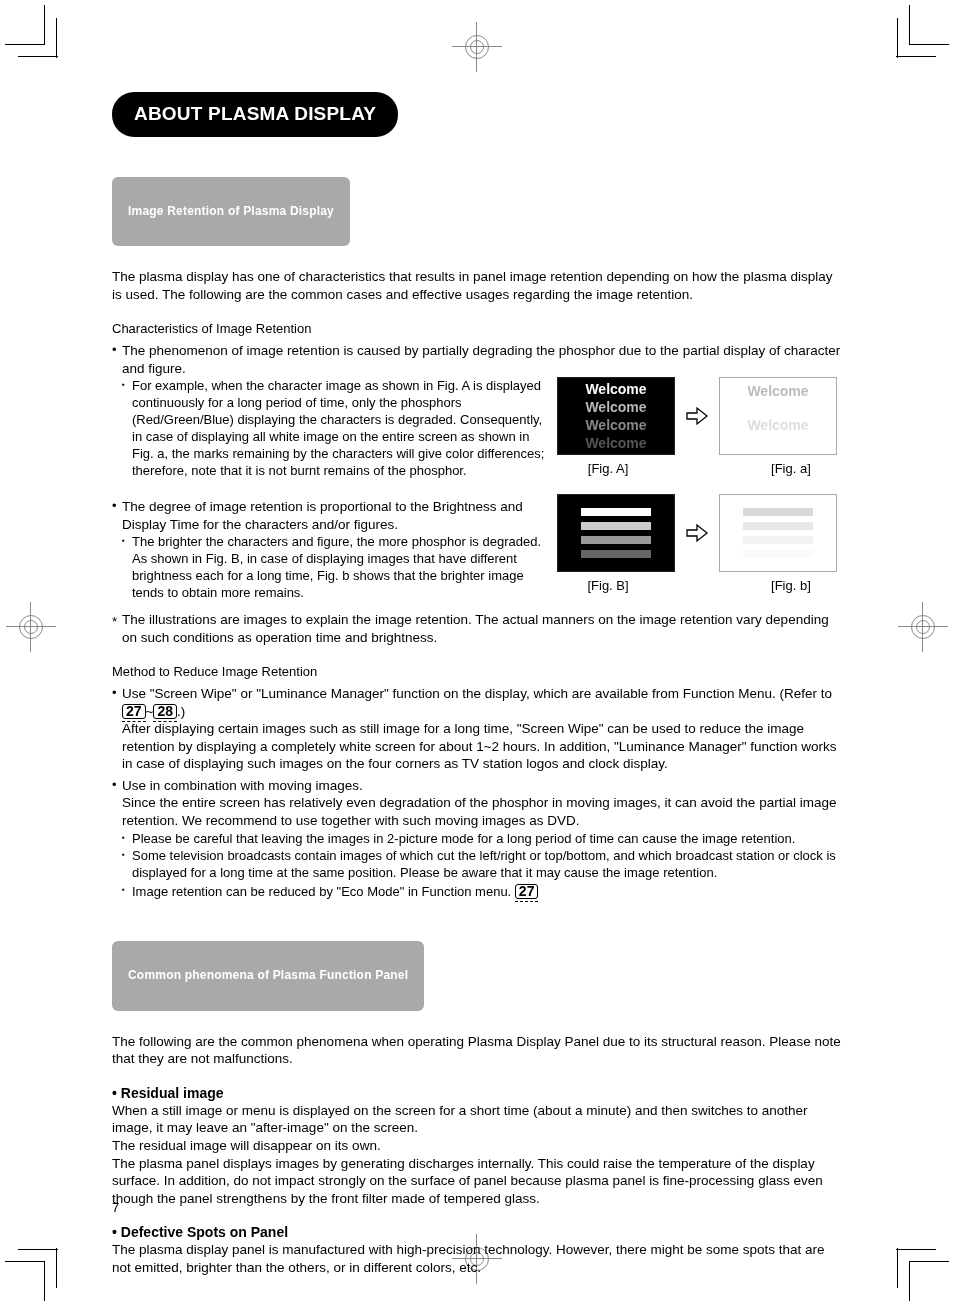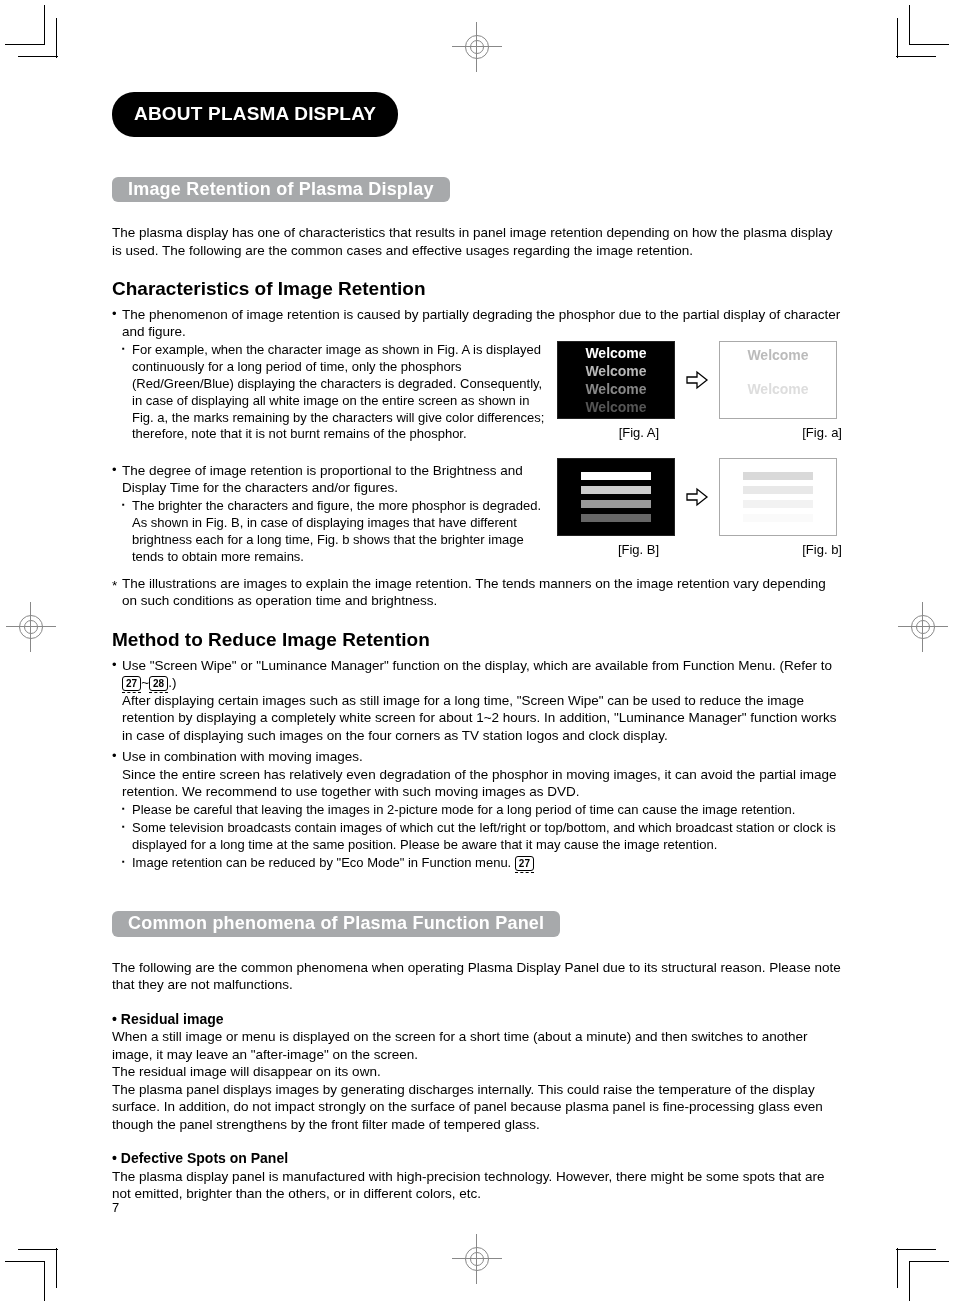--- a/index.html
+++ b/index.html
@@ -36,30 +36,30 @@
     padding: 10px 22px;
     display: inline-block;
     font-size: 19px;
     letter-spacing: 0.2px;
   }
   .pill-gray {
     background: #a7a9ab;
     color: #fff;
     font-weight: 900;
     border-radius: 6px;
-    padding: 1px 16px;
+    padding: 27px 16px;
     display: inline-block;
-    font-size: 18px;
+    font-size: 12px;
     letter-spacing: 0.2px;
   }
   .section-gap { margin-top: 40px; }
   .intro { margin-top: 22px; }
   .h-bold {
-    font-weight: 700;
-    font-size: 19px;
+    font-weight: 400;
+    font-size: 13px;
     margin-top: 18px;
     margin-bottom: 4px;
   }
   .bullet1 { position: relative; padding-left: 10px; margin-top: 4px; }
   .bullet1::before { content: "•"; position: absolute; left: 0; top: 0; font-size: 13px; }
   .bullet2 { position: relative; padding-left: 10px; margin-left: 10px; margin-top: 1px; font-size: 13px; }
   .bullet2::before { content: "▪"; position: absolute; left: 0; top: 2px; font-size: 8px; }
   .sub-ind { margin-left: 10px; }
   .asterisk { position: relative; padding-left: 10px; margin-top: 4px; }
   .asterisk::before { content: "*"; position: absolute; left: 0; top: 2px; }
@@ -79,38 +79,38 @@
     display: flex; flex-direction: column; justify-content: center; align-items: center;
     padding: 4px 0;
   }
   .welcome-w { color: #fff; font-weight: 900; font-size: 14px; line-height: 18px; }
   .welcome-g6 { color: #b8b8b8; font-weight: 900; font-size: 14px; line-height: 18px; }
   .welcome-g4 { color: #888; font-weight: 900; font-size: 14px; line-height: 18px; }
   .welcome-g2 { color: #555; font-weight: 900; font-size: 14px; line-height: 18px; }
   .welcome-lg1 { color: #bbb; font-weight: 900; font-size: 14px; line-height: 18px; }
   .welcome-lg2 { color: #ddd; font-weight: 900; font-size: 14px; line-height: 18px; }
   .fig-label { display: flex; gap: 30px; justify-content: space-between; font-size: 13px; margin-bottom: 12px; }
-  .fig-label span { width: 118px; text-align: right; }
+  .fig-label span { width: 118px; text-align: center; }
 
   .bar { height: 8px; width: 70px; margin: 3px 0; }
   .bw { background: #fff; }
   .bg1 { background: #ccc; }
   .bg2 { background: #999; }
   .bg3 { background: #666; }
   .lg0 { background: #d9d9d9; }
   .lg1 { background: #e8e8e8; }
   .lg2 { background: #f2f2f2; }
 
   .arrow-svg { width: 24px; height: 20px; }
 
   .ref-box {
     display: inline-block;
     border: 1px solid #000;
     border-radius: 3px;
-    font-size: 10px;
+    font-size: 14px;
     font-weight: 700;
     padding: 0 3px;
     line-height: 13px;
     vertical-align: 1px;
   }
   .ref-dash { position: relative; top: 1px; }
   .ref-dash::after {
     content: "";
     border-bottom: 1px dashed #000;
     position: absolute;
@@ -238,21 +238,21 @@
         </div>
       </div>
       <div class="fig-label">
         <span>[Fig. B]</span>
         <span style="width:24px"></span>
         <span>[Fig. b]</span>
       </div>
     </div>
   </div>
 
-  <div class="asterisk">The illustrations are images to explain the image retention. The tends manners on the image retention vary depending on such conditions as operation time and brightness.</div>
+  <div class="asterisk">The illustrations are images to explain the image retention. The actual manners on the image retention vary depending on such conditions as operation time and brightness.</div>
 
   <div class="h-bold">Method to Reduce Image Retention</div>
 
   <div class="bullet1">
     <span>Use "Screen Wipe" or "Luminance Manager" function on the display, which are available from Function Menu. (Refer to </span>
     <span class="ref-dash"><span class="ref-box">27</span></span><span>~</span><span class="ref-dash"><span class="ref-box">28</span></span><span>.)</span>
   </div>
   <div class="sub-ind">After displaying certain images such as still image for a long time, "Screen Wipe" can be used to reduce the image retention by displaying a completely white screen for about 1~2 hours. In addition, "Luminance Manager" function works in case of displaying such images on the four corners as TV station logos and clock display.</div>
 
   <div class="bullet1">Use in combination with moving images.</div>

